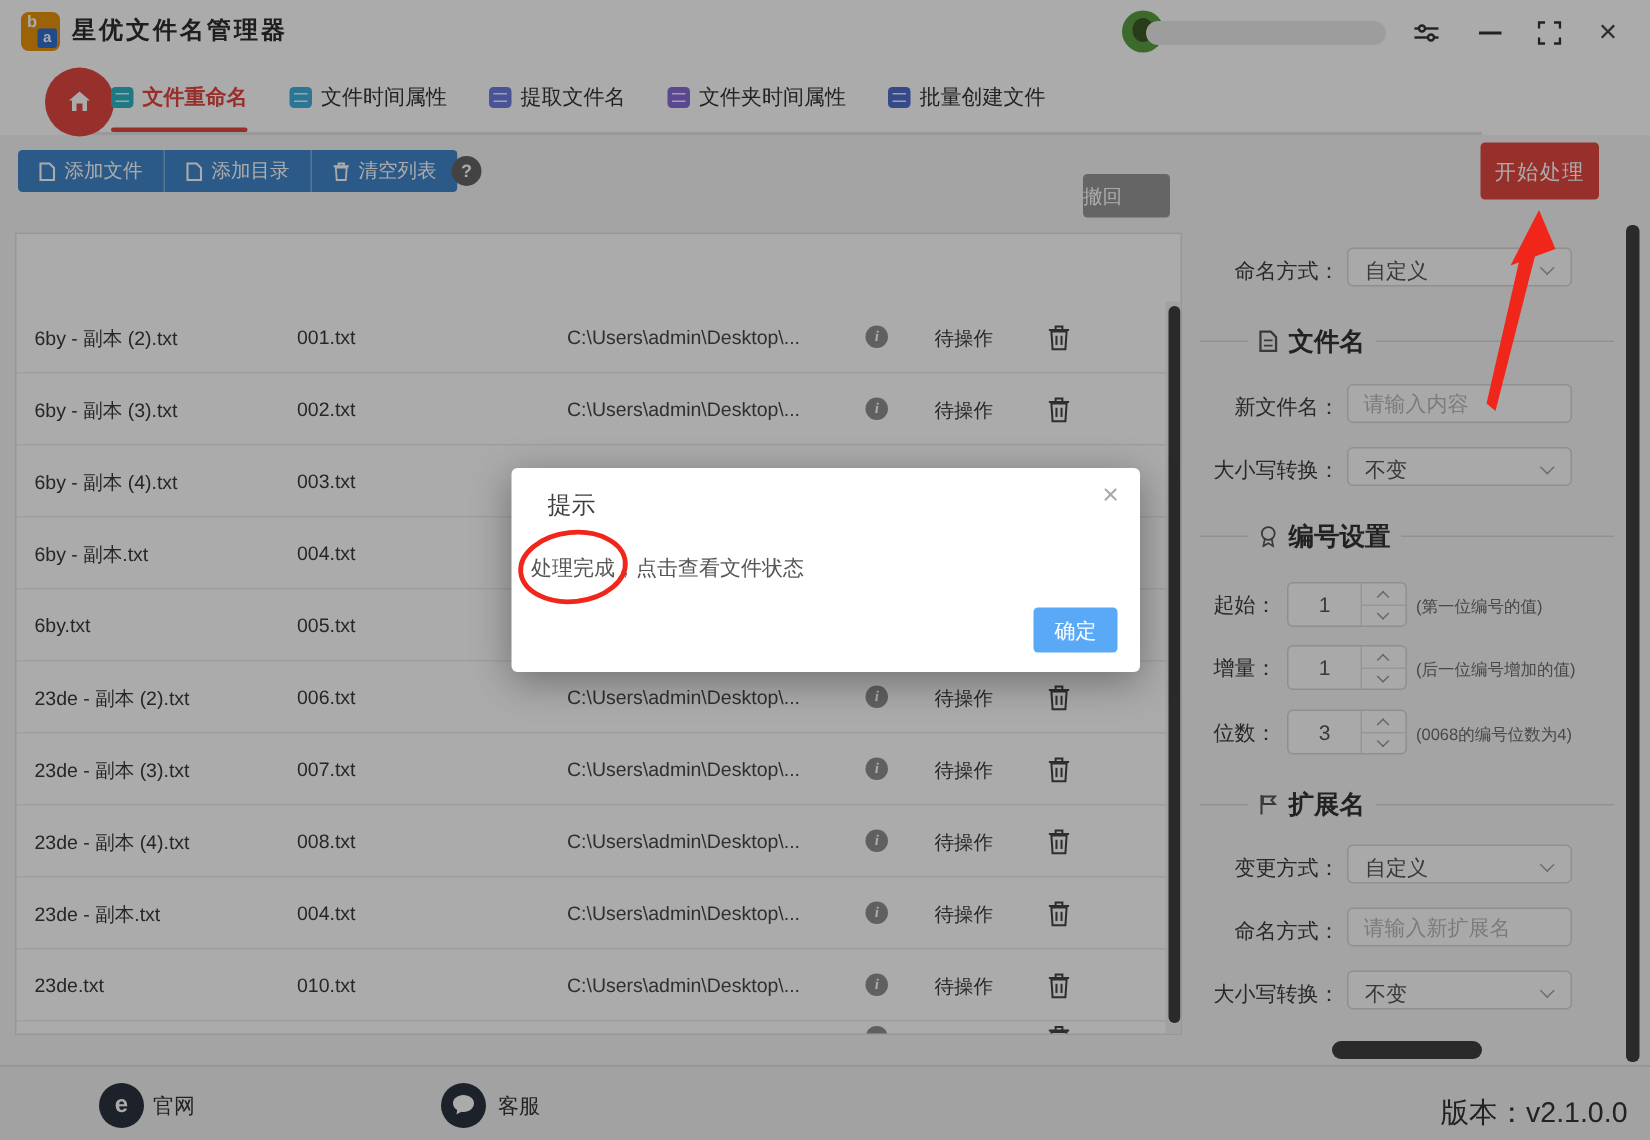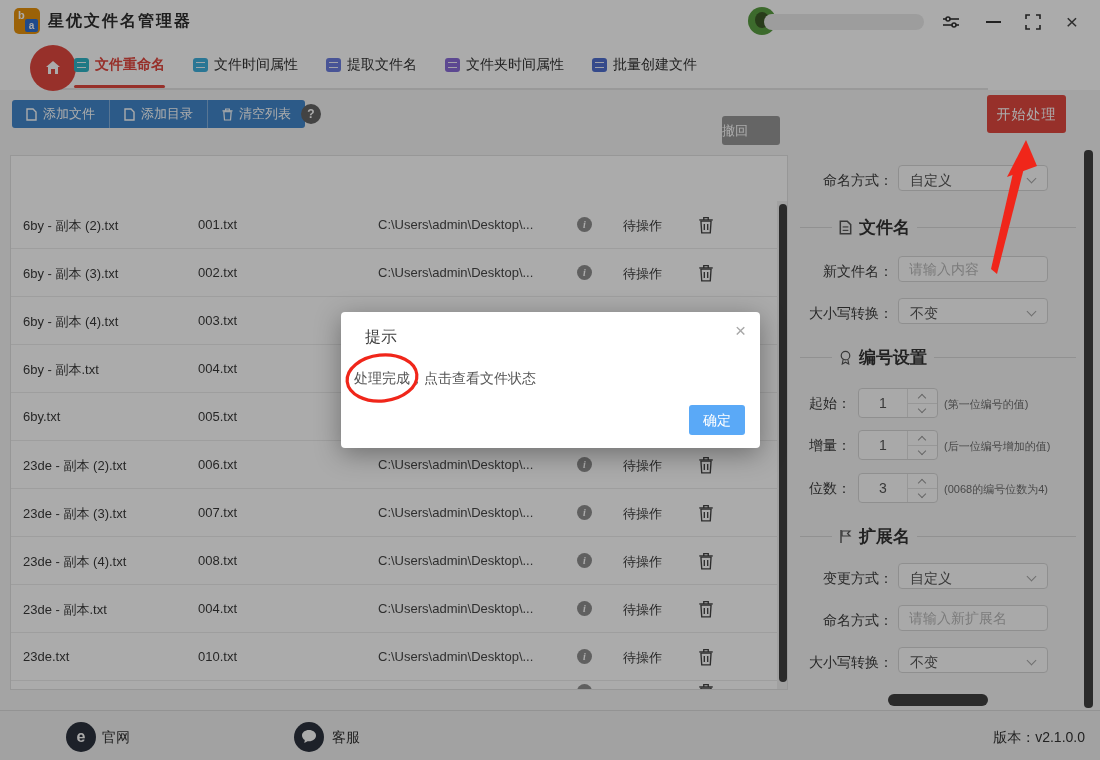--- a/index.html
+++ b/index.html
@@ -73,21 +73,21 @@
   .schev.up { top:6px; transform:rotate(-135deg); }
   .schev.down { top:2px; transform:rotate(45deg); }
   .hint { position:absolute; left:944px; font-size:11px; color:#6d6d6d; white-space:nowrap; }
   #sb-vscroll { position:absolute; left:1084px; top:150px; width:9px; height:558px; background:#3f3f3f; border-radius:4px; }
   #sb-hscroll { position:absolute; left:888px; top:694px; width:100px; height:12px; background:#3f3f3f; border-radius:6px; }
 
   
   #footer { position:absolute; left:0; top:710px; width:1100px; height:50px; background:#f2f2f2; border-top:1px solid #dcdcdc; }
   .f-ico { position:absolute; top:11px; width:30px; height:30px; border-radius:50%; background:#2c323e; color:#fff; text-align:center; line-height:30px; font-size:16px; font-weight:bold; }
   .f-label { position:absolute; top:18px; font-size:14px; color:#333; }
-  #version { position:absolute; right:15px; top:18px; font-size:14px; color:#333; }
+  #version { position:absolute; right:15px; top:18px; font-size:19px; color:#333; }
 
   
   #dim { position:absolute; inset:0; background:rgba(0,0,0,0.33); z-index:50; }
   #modal { position:absolute; left:341px; top:312px; width:419px; height:136px; background:#fff; border-radius:4px; box-shadow:0 6px 26px rgba(0,0,0,.35); z-index:60; }
   #modal-title { position:absolute; left:24px; top:15px; font-size:16px; color:#3f3f3f; }
   #modal-close { position:absolute; right:14px; top:8px; font-size:19px; color:#a8a8a8; }
   #modal-msg { position:absolute; left:13px; top:58px; font-size:14px; color:#555; }
   #modal-ok { position:absolute; left:348px; top:93px; width:56px; height:30px; background:var(--ok-blue); border-radius:3px; color:#fff; font-size:14px; text-align:center; line-height:30px; }
   #annotations { position:absolute; left:0; top:0; z-index:70; pointer-events:none; }
 </style>

